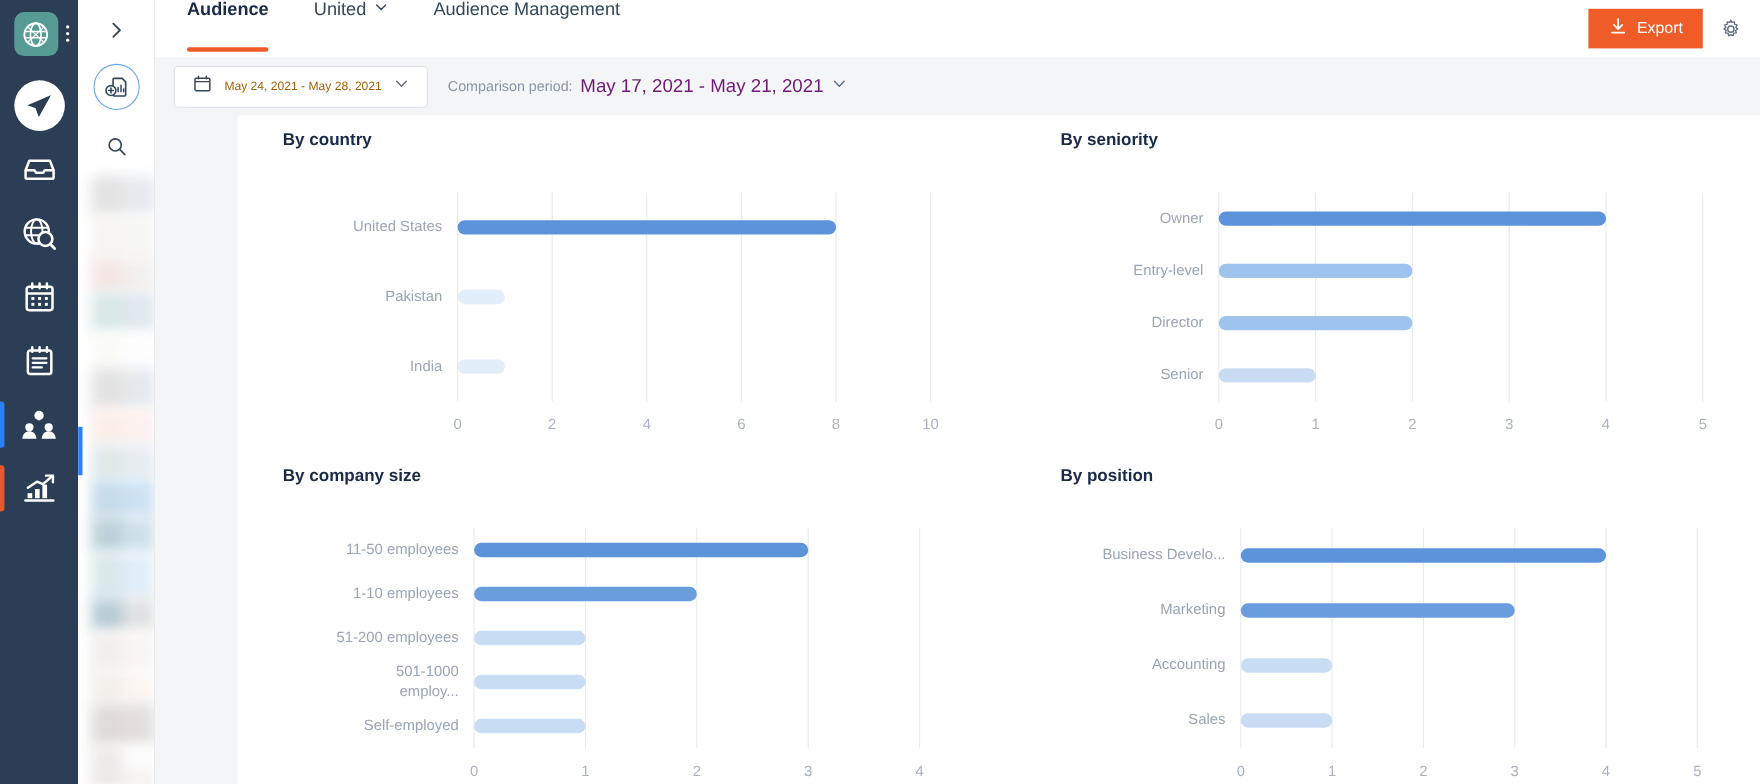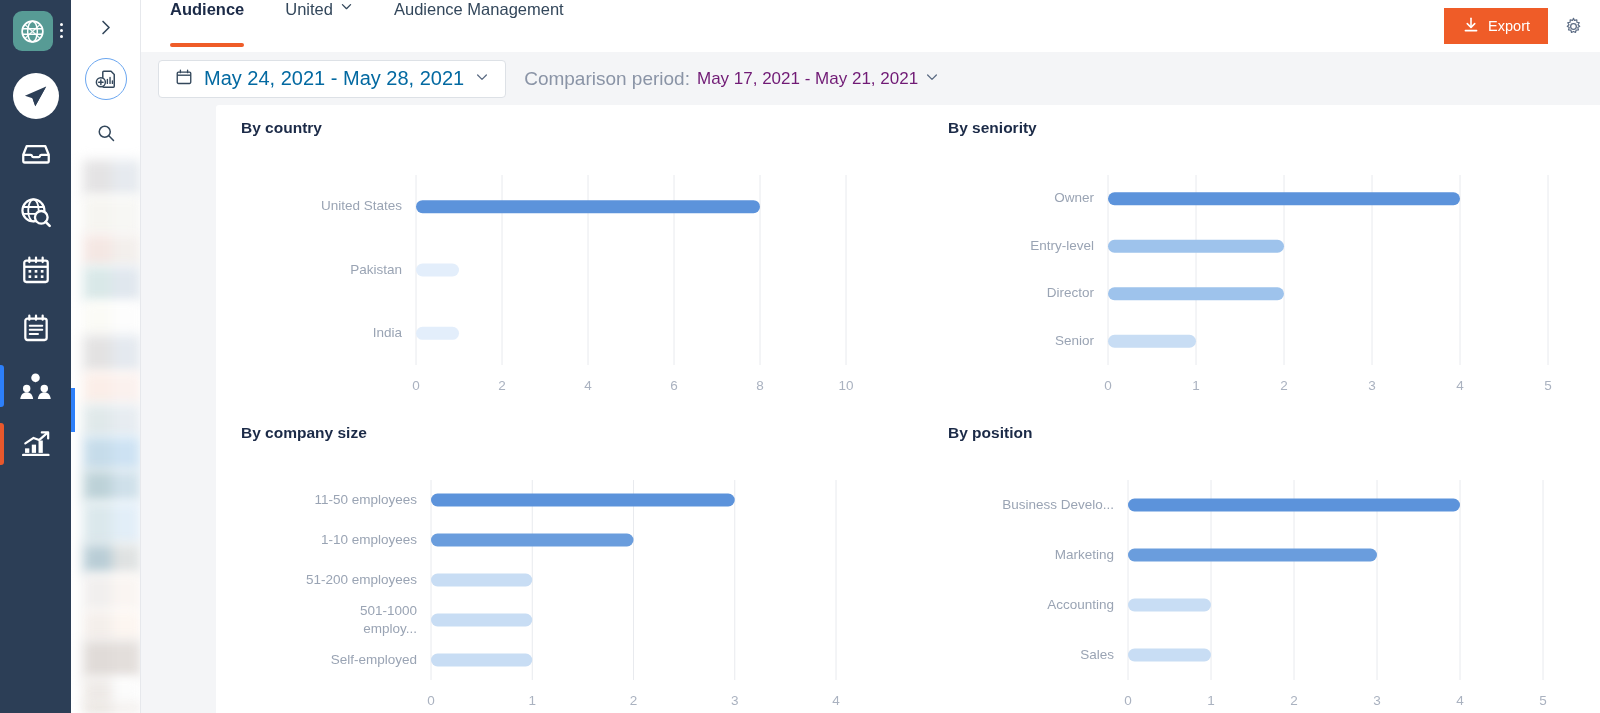--- a/index.html
+++ b/index.html
@@ -94,39 +94,39 @@
   .gear-btn { width: 26px; height: 30px; display: flex; align-items: center; justify-content: center; cursor: pointer; }
 
   .filterbar {
     height: 53px; background: #f4f5f7; display: flex; align-items: center;
     padding-left: 17px; gap: 0;
   }
   .daterange {
     height: 38px; background: #fff; border: 1px solid #dde1e6; border-radius: 4px;
     display: flex; align-items: center; gap: 11px; padding: 0 16px; cursor: pointer;
   }
-  .daterange .dr-text { font-size: 20px; color: #0369a1; white-space: nowrap; }
+  .daterange .dr-text { font-size: 11px; color: #a16207; white-space: nowrap; }
   .comparison {
     display: flex; align-items: center; gap: 7px; margin-left: 18px; cursor: pointer;
     white-space: nowrap;
   }
-  .comparison .cmp-label { font-size: 19px; color: #8a94a6; }
+  .comparison .cmp-label { font-size: 13px; color: #8a94a6; }
   .comparison .cmp-value { font-size: 17px; color: #701a75; }
 
   
   .card {
     position: absolute; left: 75px; top: 105px; width: 1414px; height: 608px;
     background: #ffffff; border-radius: 3px 3px 0 0;
   }
   .charts-grid { display: grid; grid-template-columns: 1fr 1fr; width: 1414px; }
   .chart-cell { padding: 14px 0 0 0; position: relative; }
 
   .chart-title {
     font-size: 15.5px; font-weight: bold; color: #1b2a47;
-    margin-left: 25px; margin-bottom: 8px;
+    margin-left: 41px; margin-bottom: 8px;
   }
   .chart-body { position: relative; }
   .chart-svg { display: block; }
   .bar-label {
     font-size: 13.5px; fill: #9aa4b4; text-anchor: end; dominant-baseline: middle;
     font-family: "Liberation Sans", sans-serif;
   }
   .tick-label {
     font-size: 13.5px; fill: #aab2c0; text-anchor: middle;
     font-family: "Liberation Sans", sans-serif;

